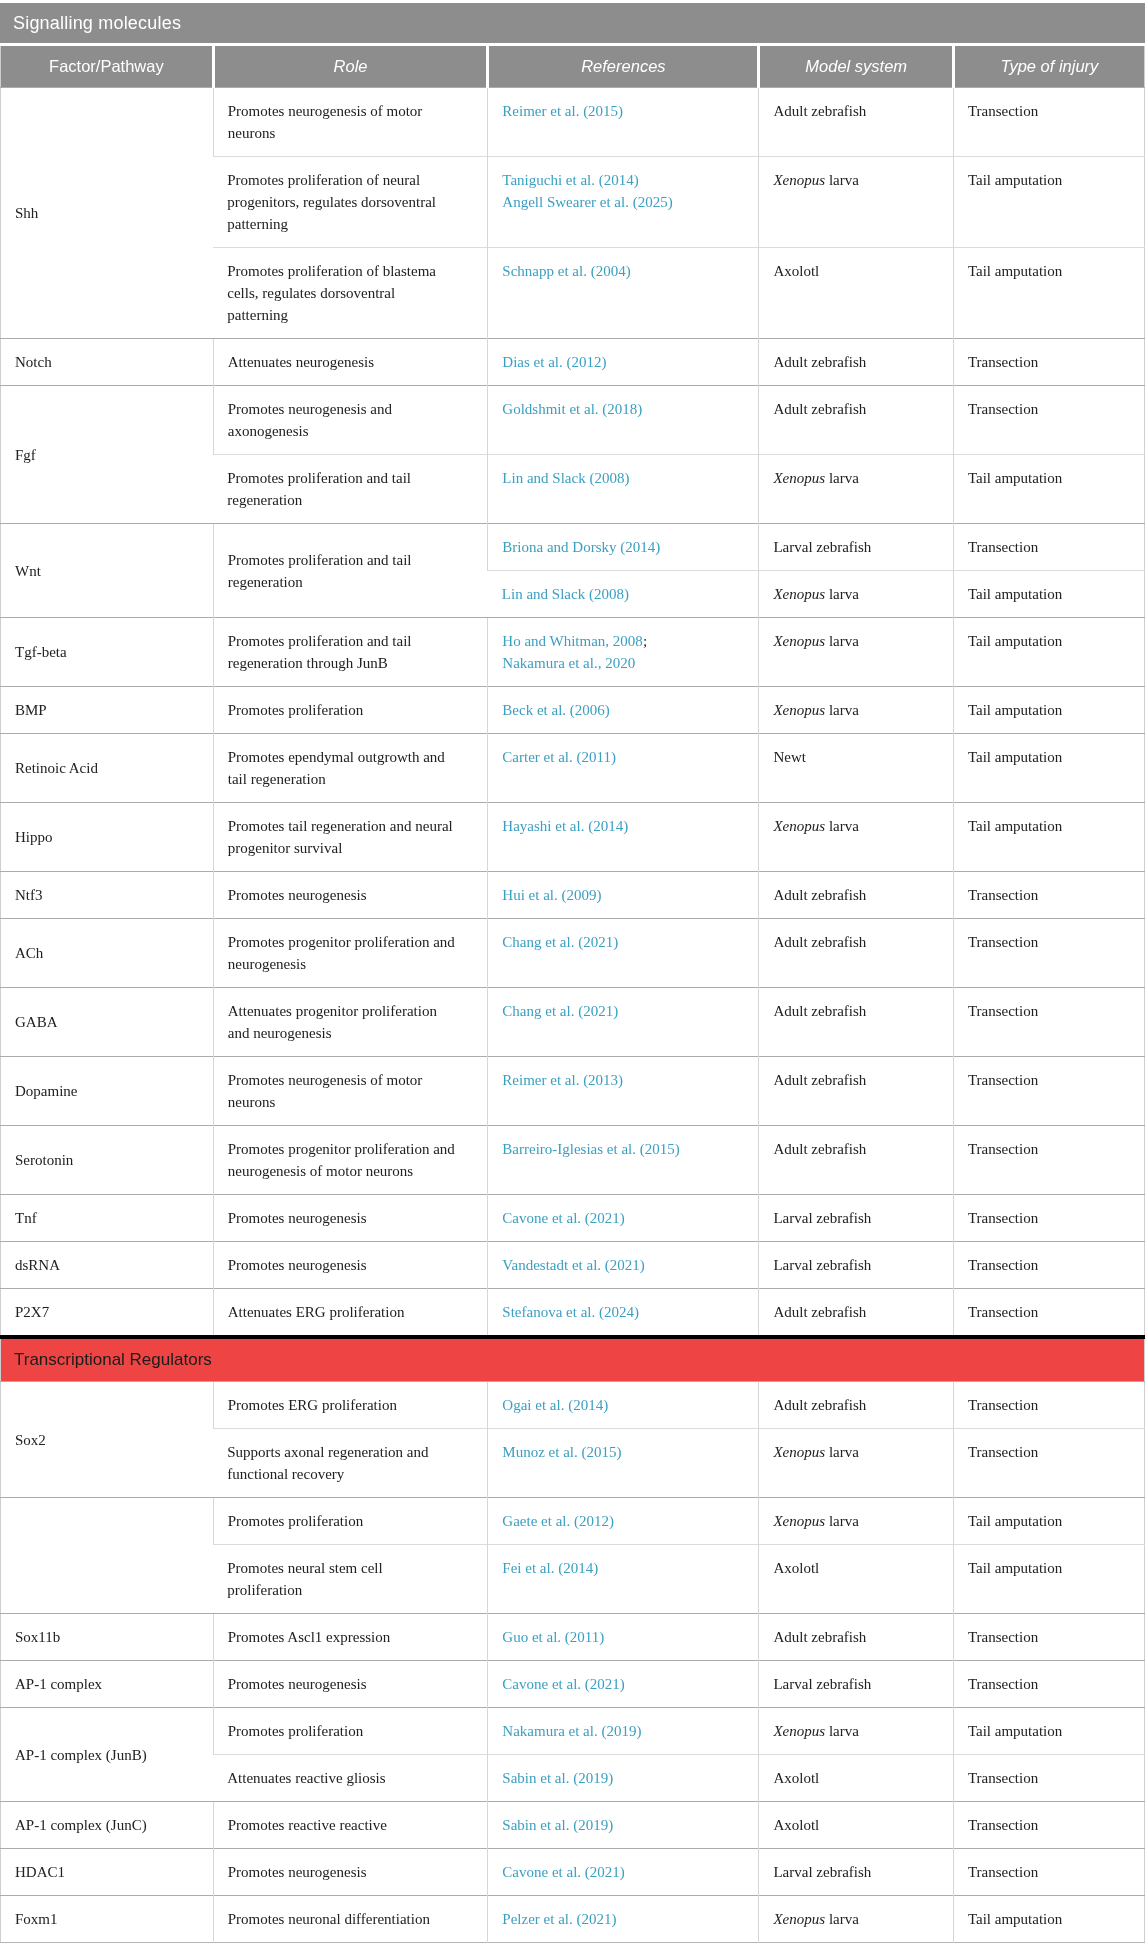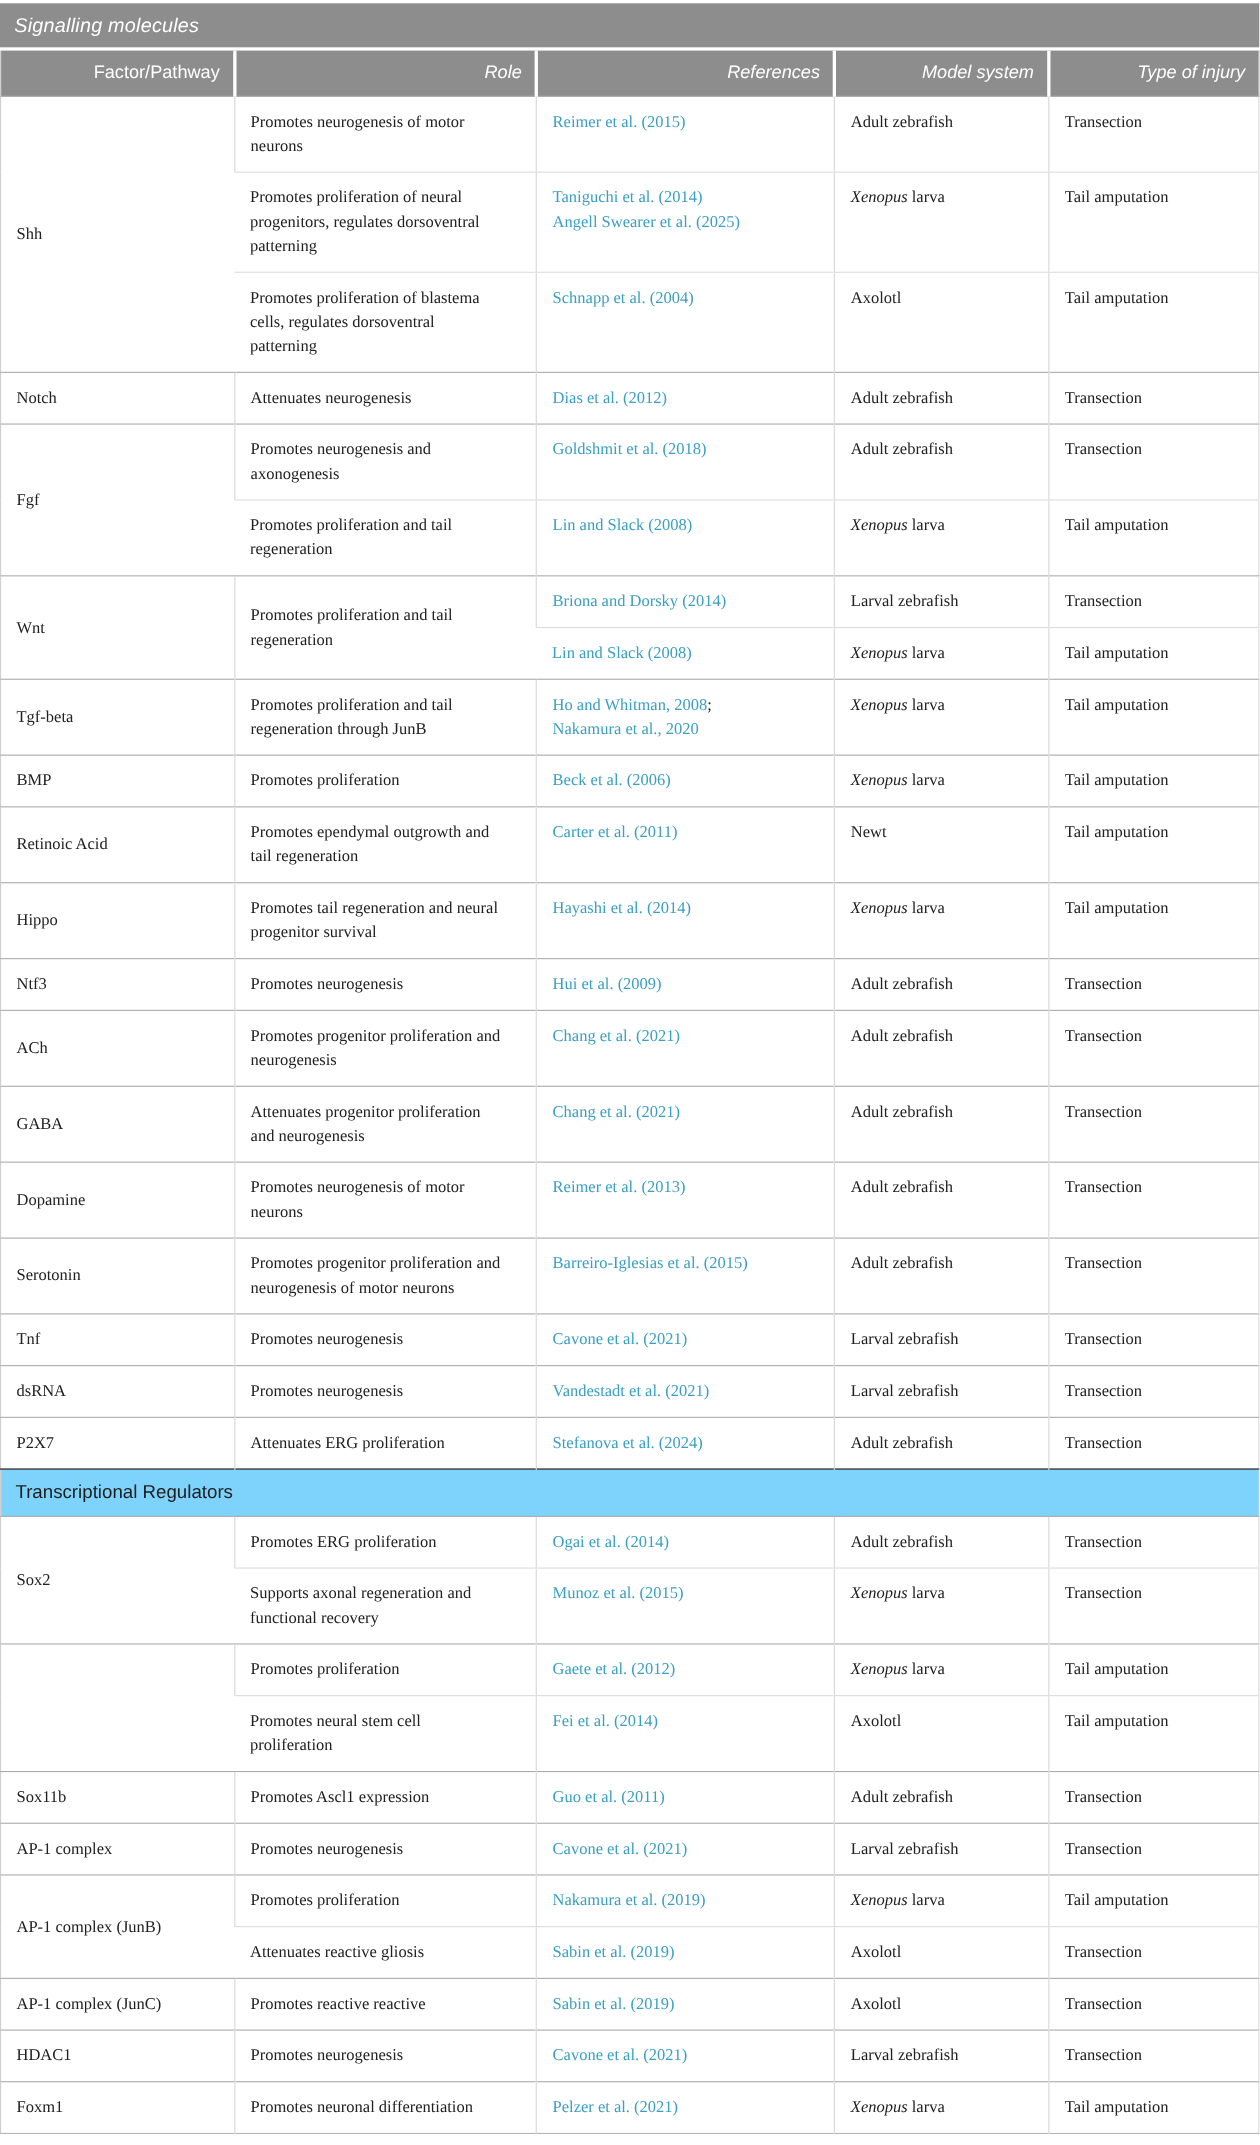--- a/index.html
+++ b/index.html
@@ -3,52 +3,52 @@
 <meta charset="utf-8">
 <style>
   html,body { margin:0; padding:0; background:#fff; }
   body { width:1145px; }
   .table-wrap { font-family:"Liberation Serif", serif; color:#212121; padding-top:3px; }
   .band-title {
     background:#8d8d8d; color:#ffffff;
     font-family:"Liberation Sans", sans-serif;
     font-size:18px; letter-spacing:.2px;
     height:40px; line-height:40px;
-    padding-left:13px; margin-bottom:3px;font-style:italic;
+    padding-left:13px; margin-bottom:3px;
   }
   table {
     width:100%; border-collapse:collapse; table-layout:fixed;
     border-left:1px solid #cfcfcf; border-right:1px solid #cfcfcf;
     border-bottom:1px solid #b5b5b5;
   }
   col.c1 { width:18.6%; } col.c2 { width:24.0%; } col.c3 { width:23.7%; }
   col.c4 { width:17.0%; } col.c5 { width:16.7%; }
   thead th {
     background:#8d8d8d; color:#ffffff;
     font-family:"Liberation Sans", sans-serif;
-    font-size:16.5px; font-weight:normal; text-align:right;
+    font-size:16.5px; font-weight:normal; text-align:center;
     padding:10px 12px; height:21px;
   }
   thead th + th { border-left:3px solid #ffffff;font-style:italic; }
   tbody td {
     vertical-align:top;
     padding:12px 28px 12px 14px;
     font-size:15px; line-height:22px;
     border-left:1px solid #d6d6d6;
     background:#ffffff;
   }
   tbody td:first-child { border-left:none; }
   tbody td.factor, tbody td.shared-role { vertical-align:middle; }
   tr.group-start td { border-top:1px solid #ababab; }
   tr.sub-row td { border-top:1px solid #dcdcdc; }
   tr.section-band td {
-    background:#7dd3fc; color:#1c1c1c;
+    background:#ef4444; color:#1c1c1c;
     font-family:"Liberation Sans", sans-serif;
     font-size:17px; padding:10px 13px;
-    border-top:1px solid #000000; border-left:none;
+    border-top:4px solid #000000; border-left:none;
   }
   a.ref { color:#3b9fc1; text-decoration:none; cursor:pointer; }
   .ref-line { display:block; }
   .ref-suffix { color:#212121; }
   .model-italic { font-style:italic; }
 </style>
 </head>
 <body>
 
 <div class="table-wrap">

